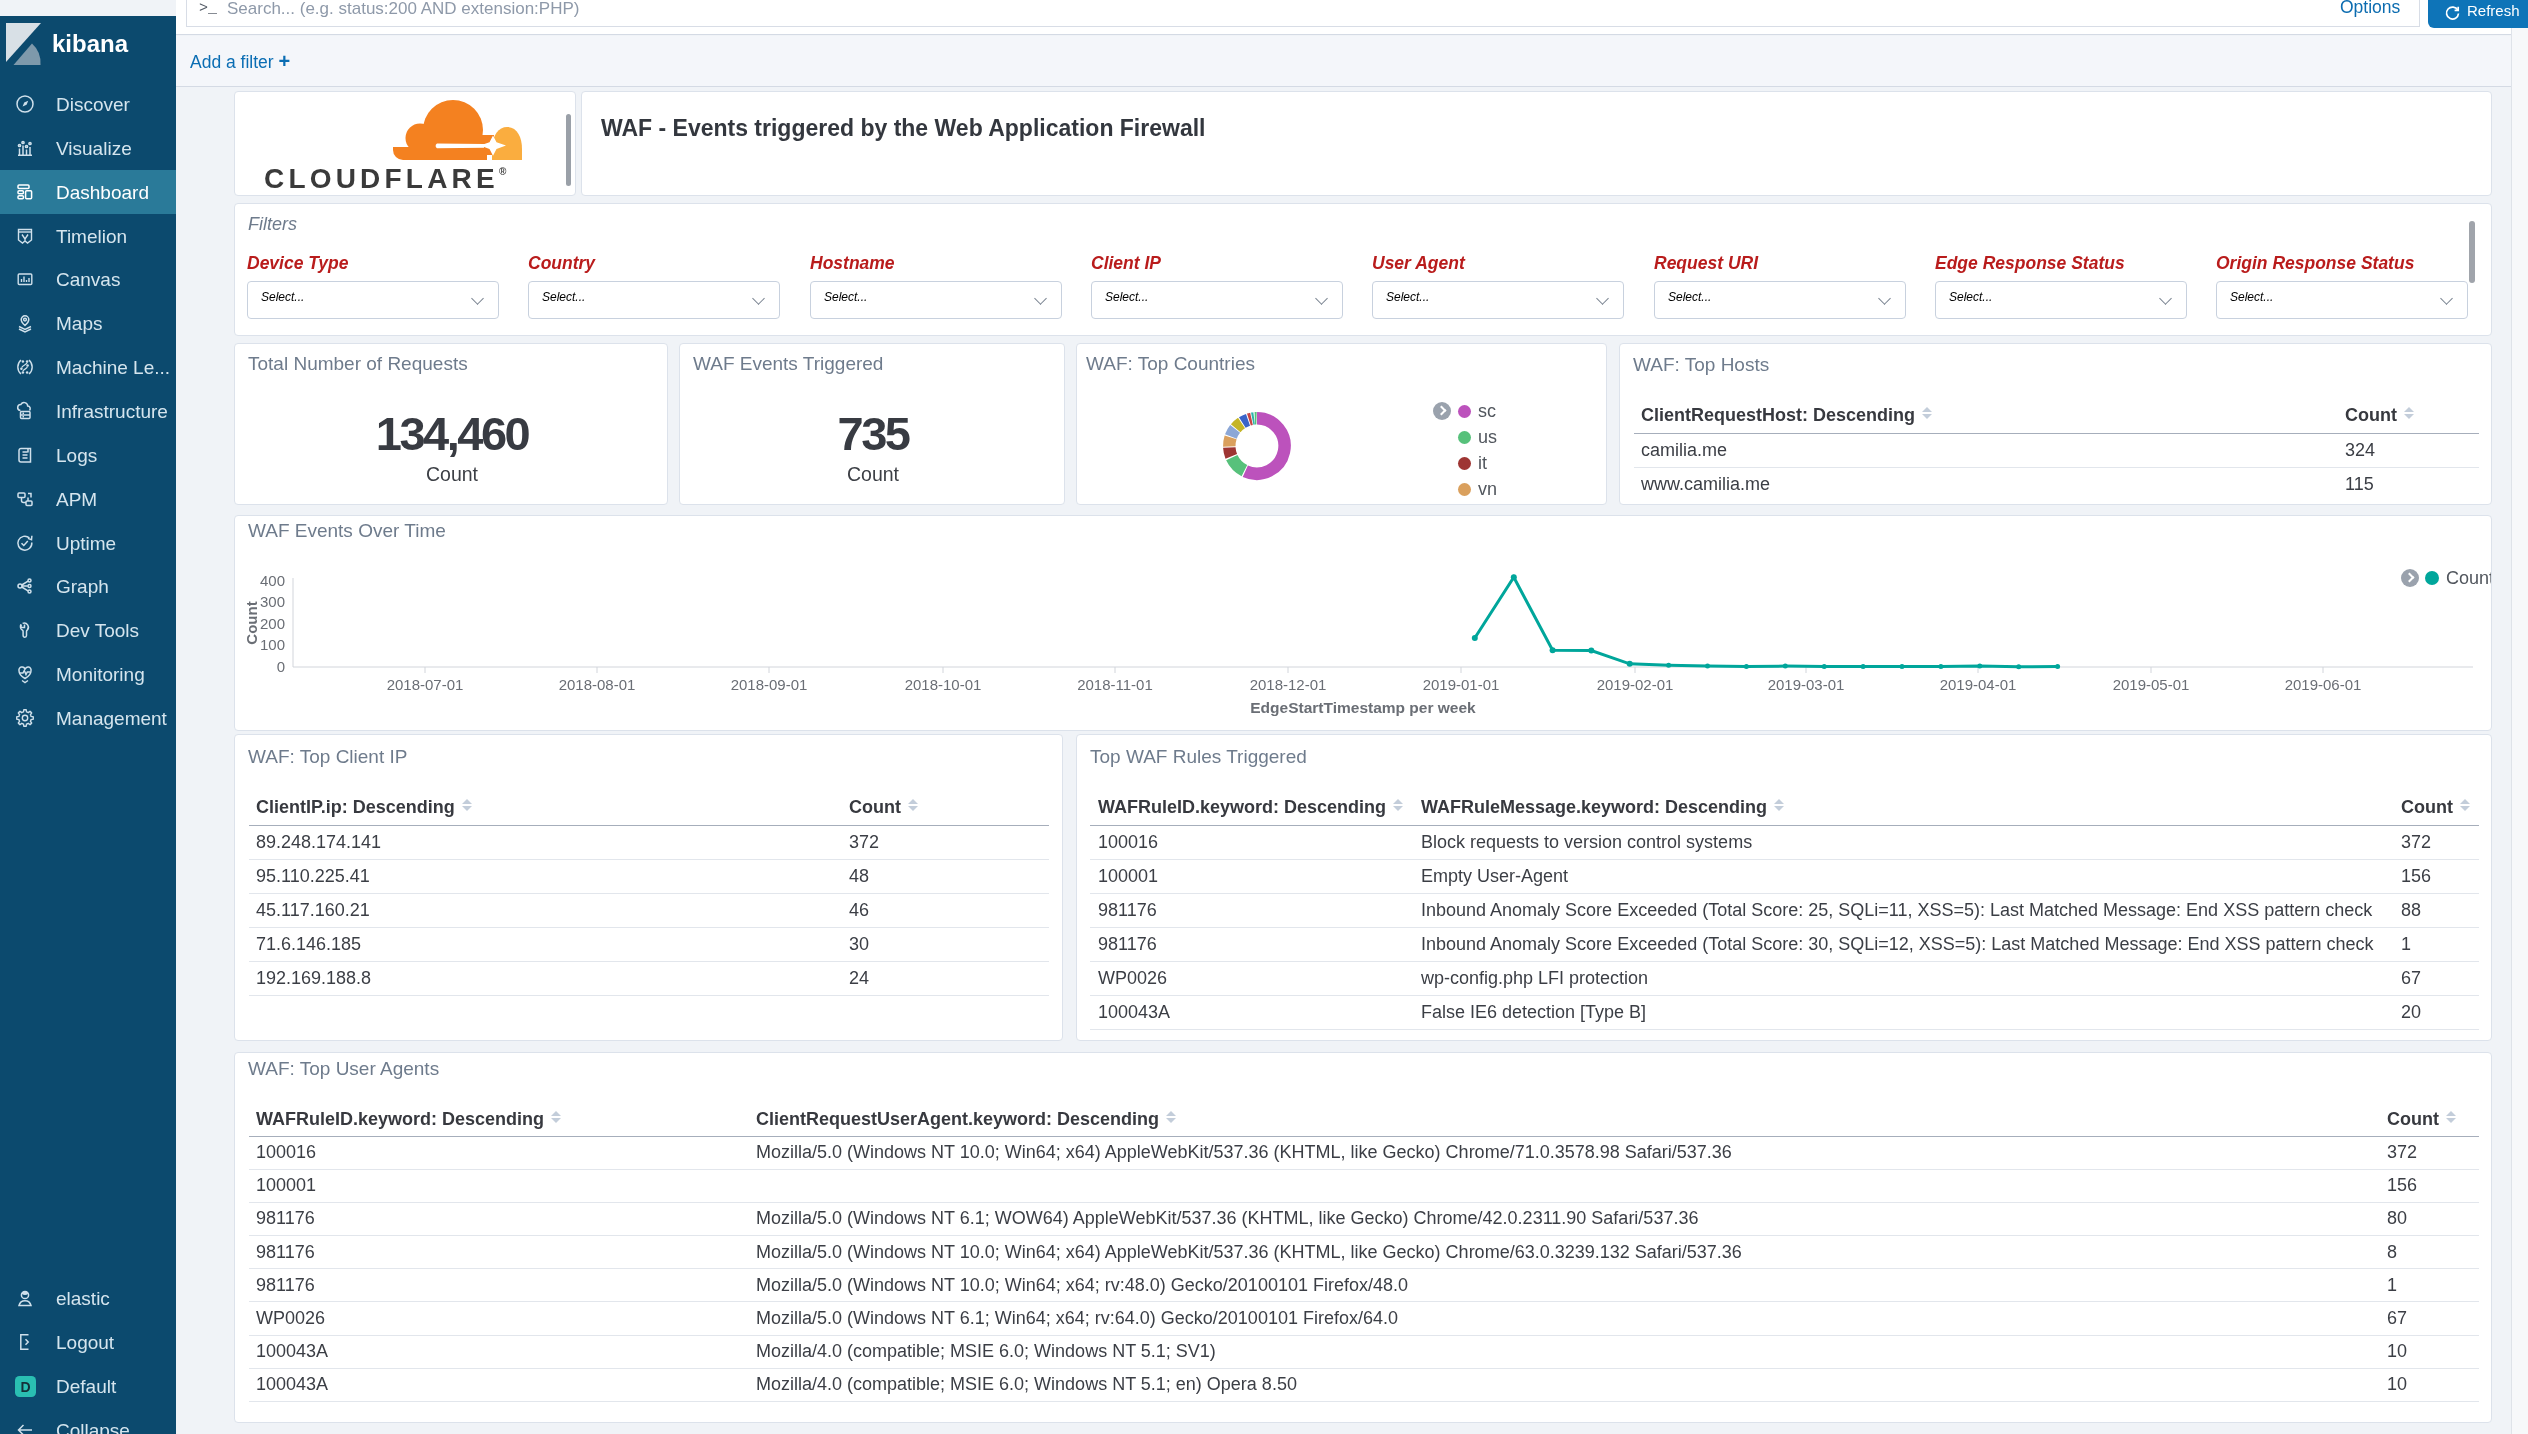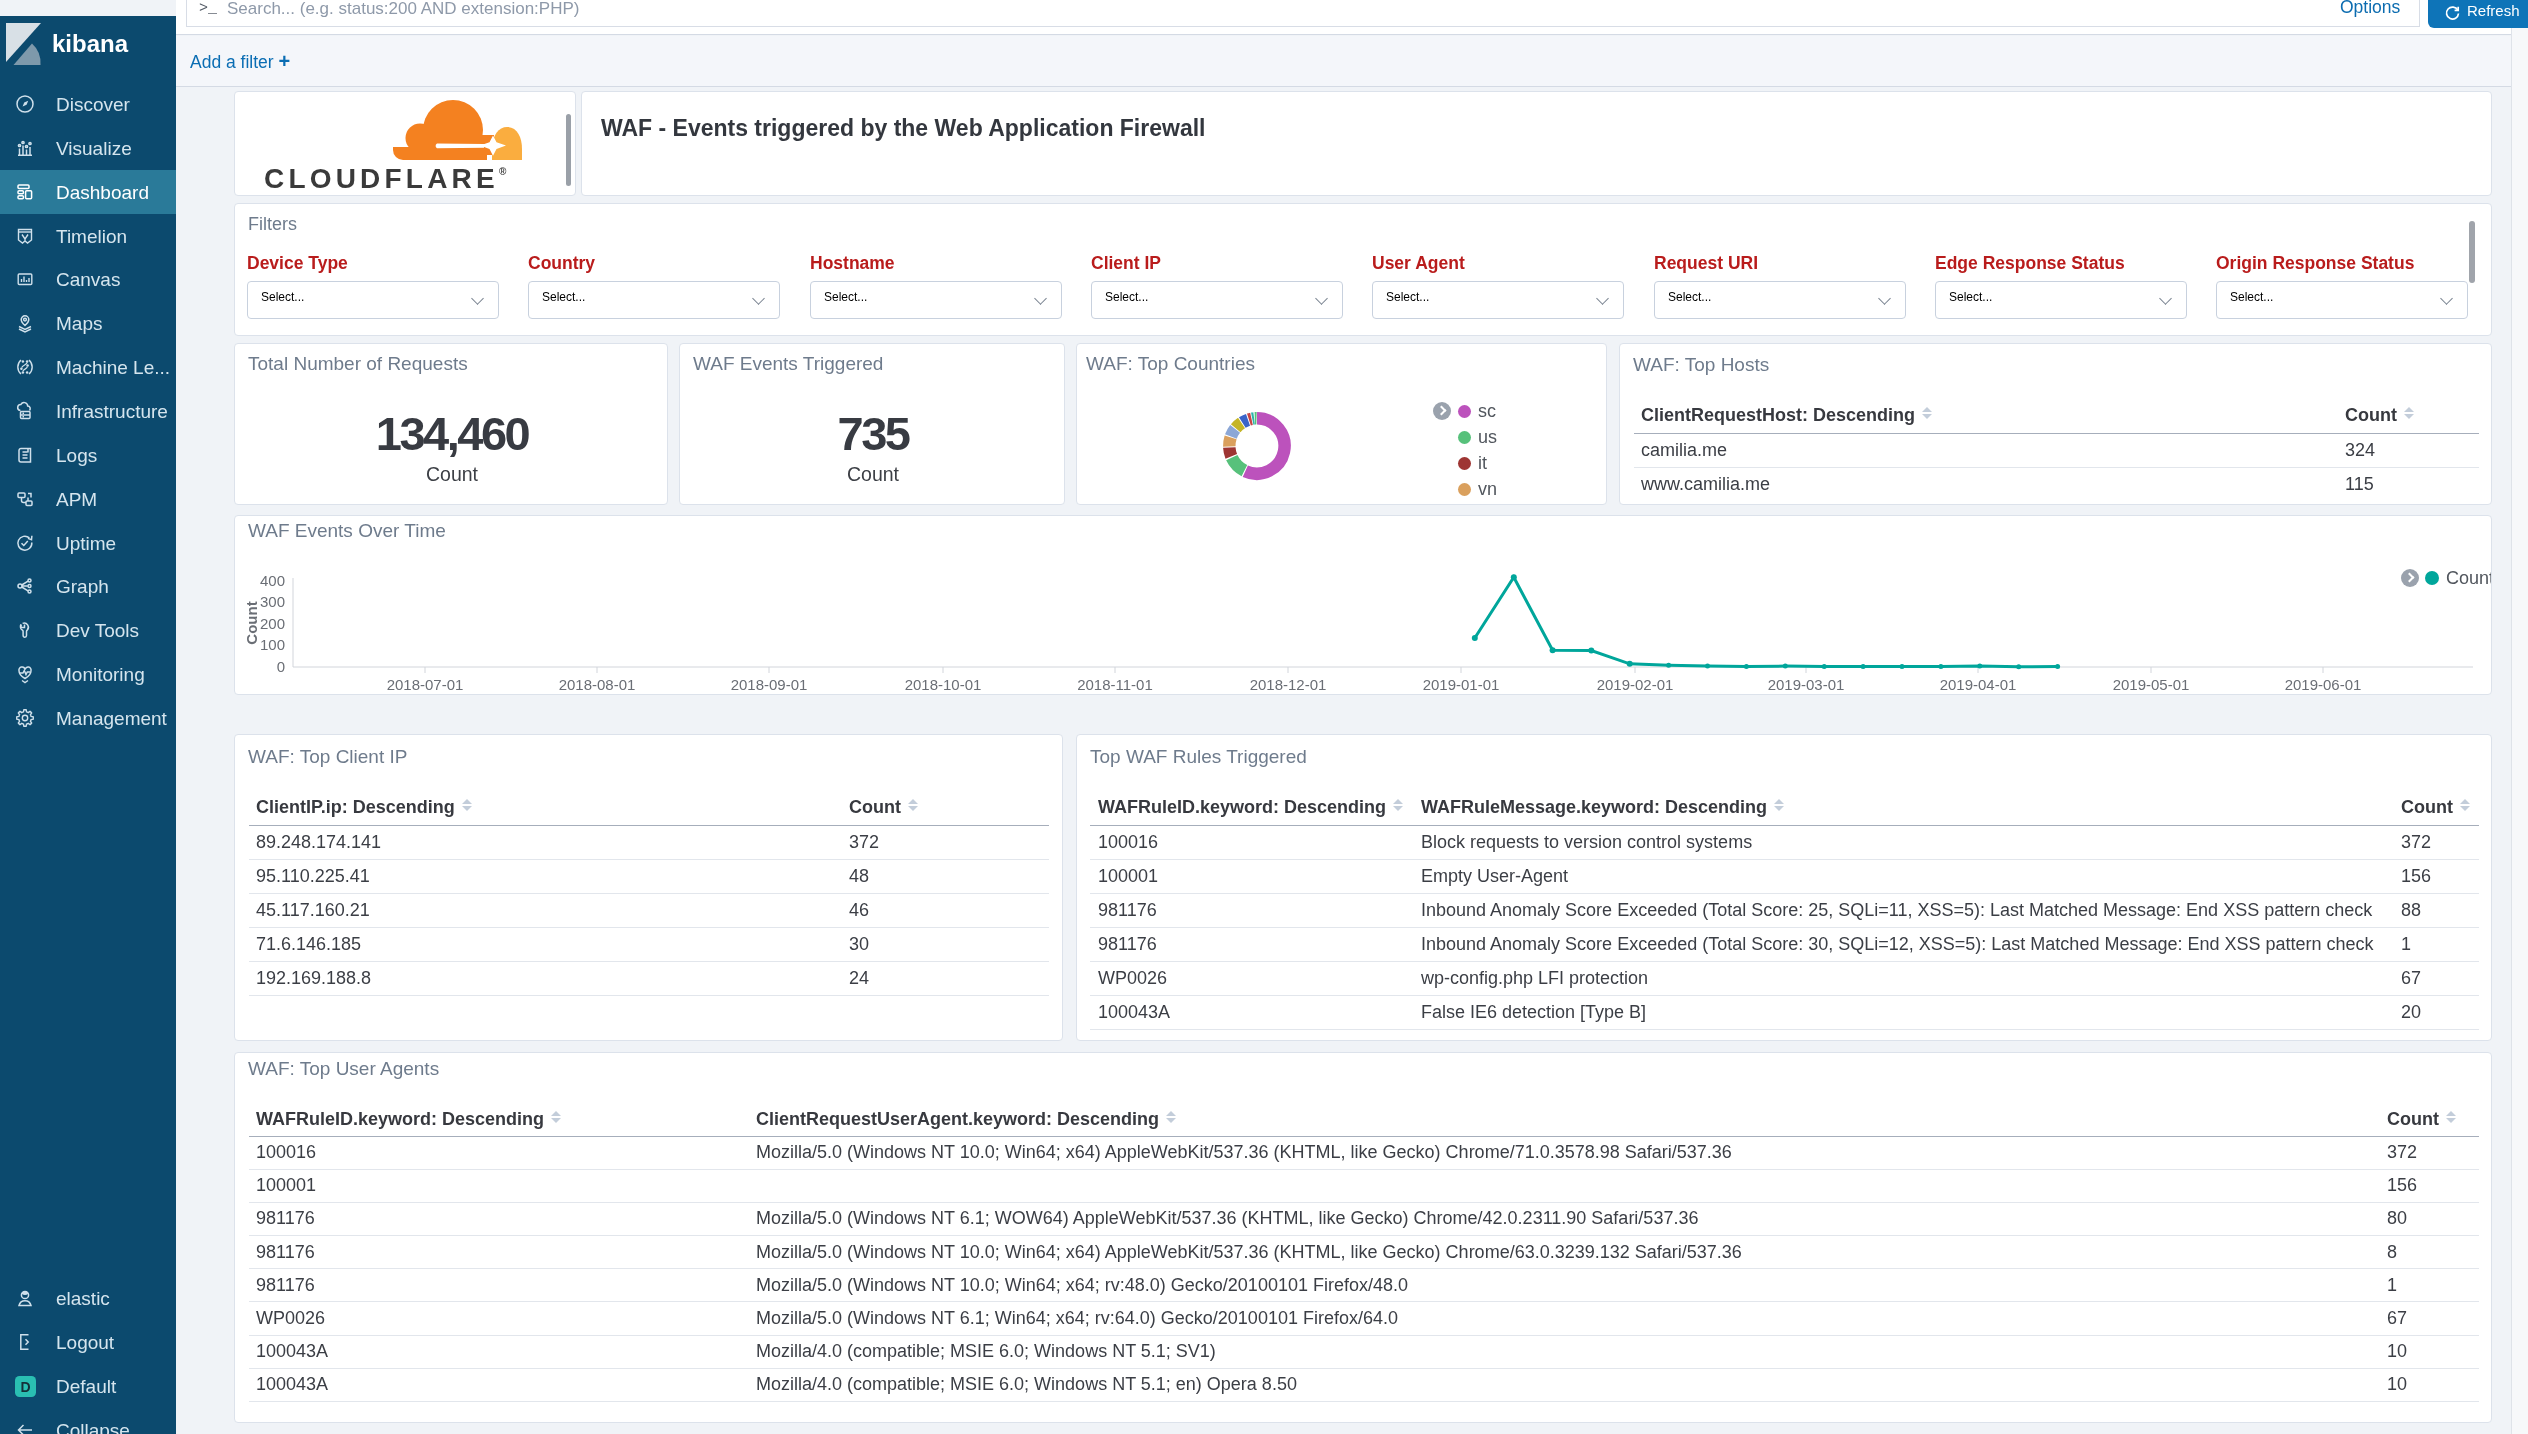--- a/index.html
+++ b/index.html
@@ -226,21 +226,21 @@
     <path d="M102 63 L102 52 C102 38 109 30 117 30 C127 30 132 40 132 52 L132 63 Z" fill="#faad3f"></path>
     <path d="M47 46.6 a2.6 2.6 0 0 0 0 4.6 L94 50.7 L94 46.9 Z" fill="#fff"></path>
     <polygon points="90,48.6 99.5,45.3 103,38.5 106.5,45.3 116,48.6 106.5,51.9 103,58.7 99.5,51.9" fill="#fff"></polygon>
   </svg>
   <div class="abs" style="left:29px;top:71px;width:250px;font-size:28px;font-weight:bold;color:#3a3a3a;letter-spacing:4.2px;white-space:nowrap;">CLOUDFLARE<span style="font-size:10px;vertical-align:13px;letter-spacing:0;">®</span></div>
 </div>
 <div class="panel" style="left:581px;top:91px;width:1911px;height:105px;">
   <div class="abs" style="left:19px;top:23px;font-size:23px;font-weight:bold;color:#33373e;">WAF - Events triggered by the Web Application Firewall</div>
 </div>
 
-<div class="panel" id="filters" style="left:234px;top:203px;width:2258px;height:133px;">
+<div class="panel" id="filters" style="left:234px;top:203px;width:2258px;height:133px;font-style:italic;">
   <div class="pt" style="left:13px;top:10px;font-size:18px;">Filters</div>
   <div class="flab" style="left:12px;top:49px;">Device Type</div>      
     <div class="sel" style="left:12px;top:77px;">
       <span>Select...</span>
       <b></b>
     </div>
   <div class="flab" style="left:293px;top:49px;">Country</div>         
     <div class="sel" style="left:293px;top:77px;">
       <span>Select...</span>
       <b></b>
@@ -325,21 +325,21 @@
           <td>324</td>
         </tr>
     <tr style="height:34px;">
           <td style="padding-left:7px;border-bottom:none;">www.camilia.me</td>
           <td style="border-bottom:none;">115</td>
         </tr>
   </tbody>
     </table>
 </div>
 
-<div class="panel" id="overtime" style="left:234px;top:515px;width:2258px;height:180px;">
+<div class="panel" id="overtime" style="left:234px;top:515px;width:2258px;height:216px;">
   <div class="pt" style="left:13px;top:4px;">WAF Events Over Time</div>
   <svg class="abs" style="left:0;top:0;" width="2256" height="214" viewBox="0 0 2256 214" font-family="Liberation Sans, sans-serif">
     <g font-size="15" fill="#6a6e75" text-anchor="end">
       <text x="50" y="69.6">400</text>
         <text x="50" y="91.2">300</text>
         <text x="50" y="112.8">200</text>
         <text x="50" y="134.4">100</text>
         <text x="50" y="156">0</text>
     </g>
     <text x="22" y="107" font-size="15" font-weight="bold" fill="#6a6e75" text-anchor="middle" transform="rotate(-90 22 107)">Count</text>

